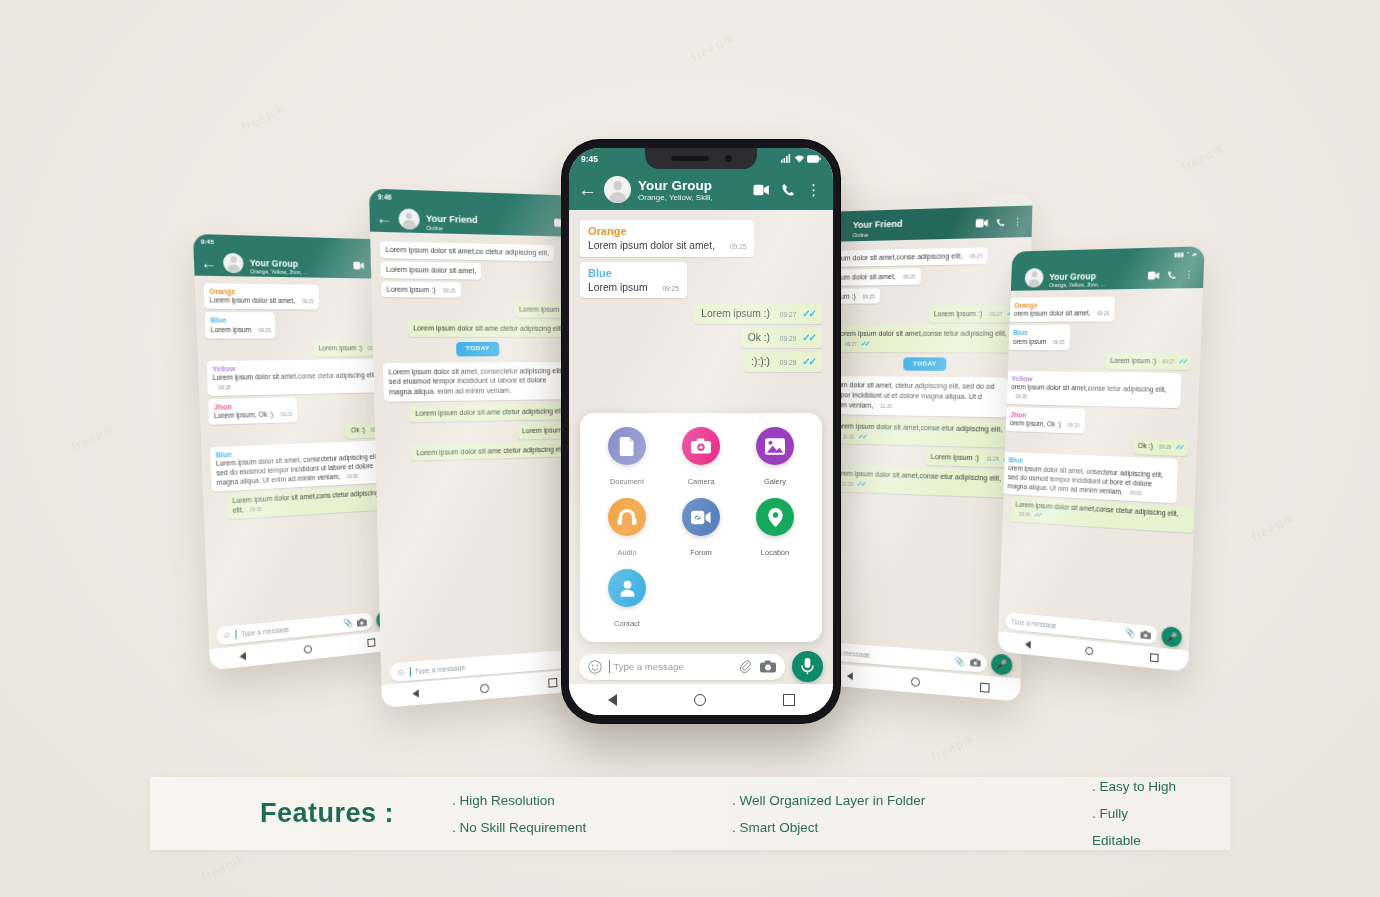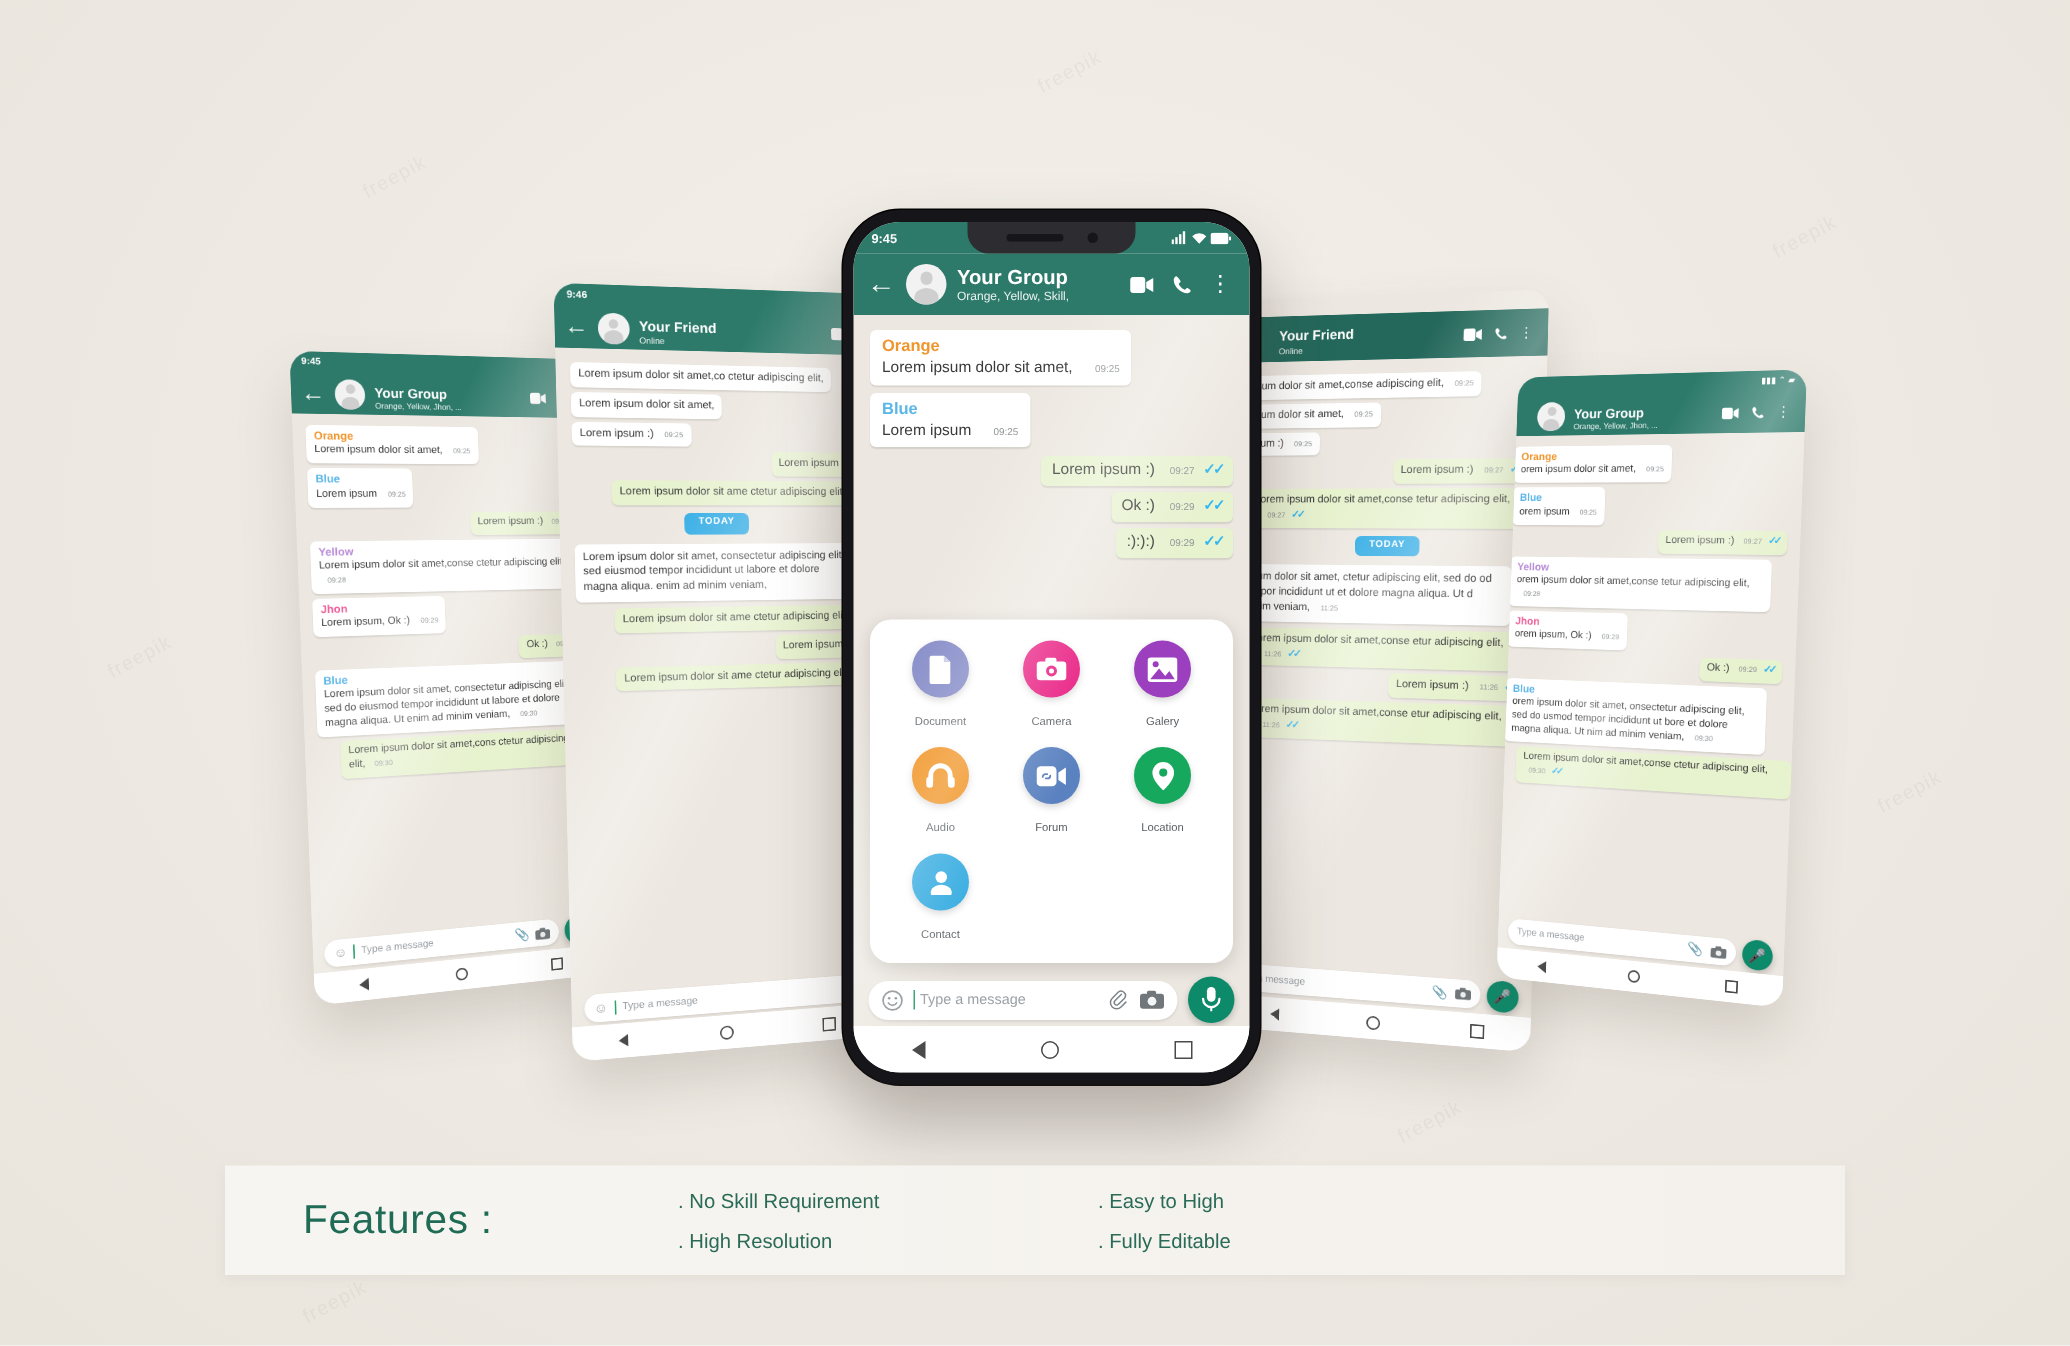--- a/index.html
+++ b/index.html
@@ -718,22 +718,26 @@
       <i class="nv-back" style="border-width:6px 9px 6px 0;border-color:transparent #4a4a4a transparent transparent;"></i>
       <i class="nv-home" style="width:12px;height:12px;"></i>
       <i class="nv-rec" style="width:12px;height:12px;"></i>
     </div>
     <div class="sheen"></div>
   </div>
 </div>
 
 <div style="position:absolute;left:150px;top:777px;width:1080px;height:73px;background:linear-gradient(90deg,#f7f5f1,#f4f1ec);
             box-shadow:0 2px 8px rgba(120,110,100,.08);display:flex;align-items:center;padding:0 52px;">
-  <div style="font-size:27px;font-weight:400;color:#1f6b55;letter-spacing:.5px;width:250px;">Features :</div>
+  <div style="font-size:27px;font-weight:700;color:#1f6b55;letter-spacing:.5px;width:250px;text-align:center;">Features :</div>
   <div style="width:280px;color:#2a6b58;font-size:13.5px;line-height:2.0;">
+    <div>. High Resolution</div>
     <div>. No Skill Requirement</div>
-    <div>. High Resolution</div>
+  </div>
+  <div style="width:360px;color:#2a6b58;font-size:13.5px;line-height:2.0;">
+    <div>. Well Organized Layer in Folder</div>
+    <div>. Smart Object</div>
   </div>
   <div style="flex:1;color:#2a6b58;font-size:13.5px;line-height:2.0;">
     <div>. Easy to High</div>
     <div>. Fully Editable</div>
   </div>
 </div>
 
 </body></html>

